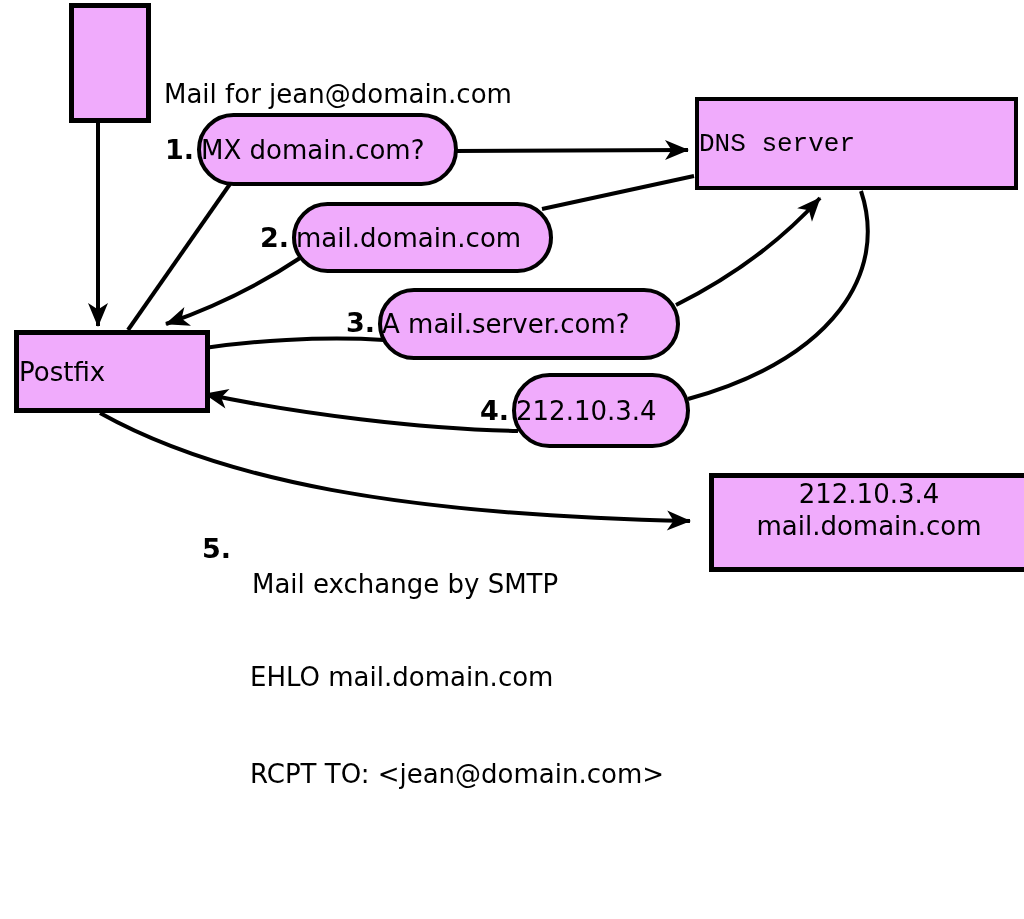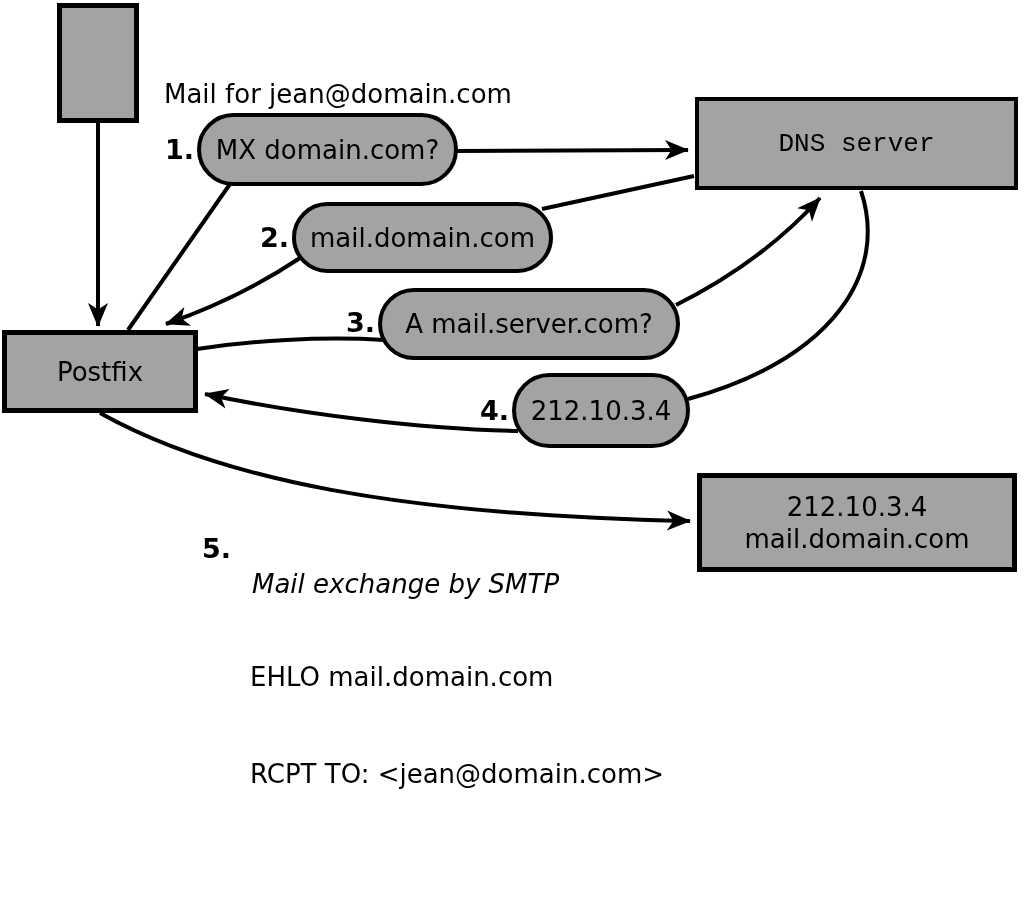--- a/index.html
+++ b/index.html
@@ -8,30 +8,29 @@
     width:1024px;height:919px;
     background:#ffffff;
     font-family:"DejaVu Sans","Liberation Sans",sans-serif;
     color:#000;
     overflow:hidden;
   }
   svg.wires{position:absolute;left:0;top:0;width:1024px;height:919px;}
   .node{
     position:absolute;
     box-sizing:border-box;
-    background:#a3a3a3;
+    background:#f0abfc;
     border:4px solid #000;
     display:flex;
     align-items:center;
-    justify-content:center;
     font-size:26px;
     line-height:30px;
     text-align:center;
   }
-  .thick{border-width:5px;}
+  .thick{border-width:5px;margin-left:12px;}
   .pill{border-radius:40px;}
   .col{flex-direction:column;}
   .stepnum{
     position:absolute;
     font-size:27px;
     font-weight:bold;
     text-align:right;
     line-height:30px;
   }
   .caption{
@@ -103,21 +102,21 @@
     <span>212.10.3.4</span>
   </div>
 
   <div class="stepnum" style="left:147px;top:135px;width:47px;">1.</div>
   <div class="stepnum" style="left:242px;top:223px;width:47px;">2.</div>
   <div class="stepnum" style="left:328px;top:308px;width:47px;">3.</div>
   <div class="stepnum" style="left:462px;top:396px;width:47px;">4.</div>
   <div class="stepnum" style="left:178px;top:534px;width:53px;">5.</div>
 
   <div class="caption" style="left:164px;top:44px;">Mail for jean@domain.com</div>
-  <div class="caption" style="left:252px;top:534px;font-style:italic;">Mail exchange by SMTP</div>
+  <div class="caption" style="left:252px;top:534px;">Mail exchange by SMTP</div>
 
   <div class="smtp">
     <div>EHLO mail.domain.com</div>
     <div>RCPT TO: &lt;jean@domain.com&gt;</div>
     
     
     
     
     
     

